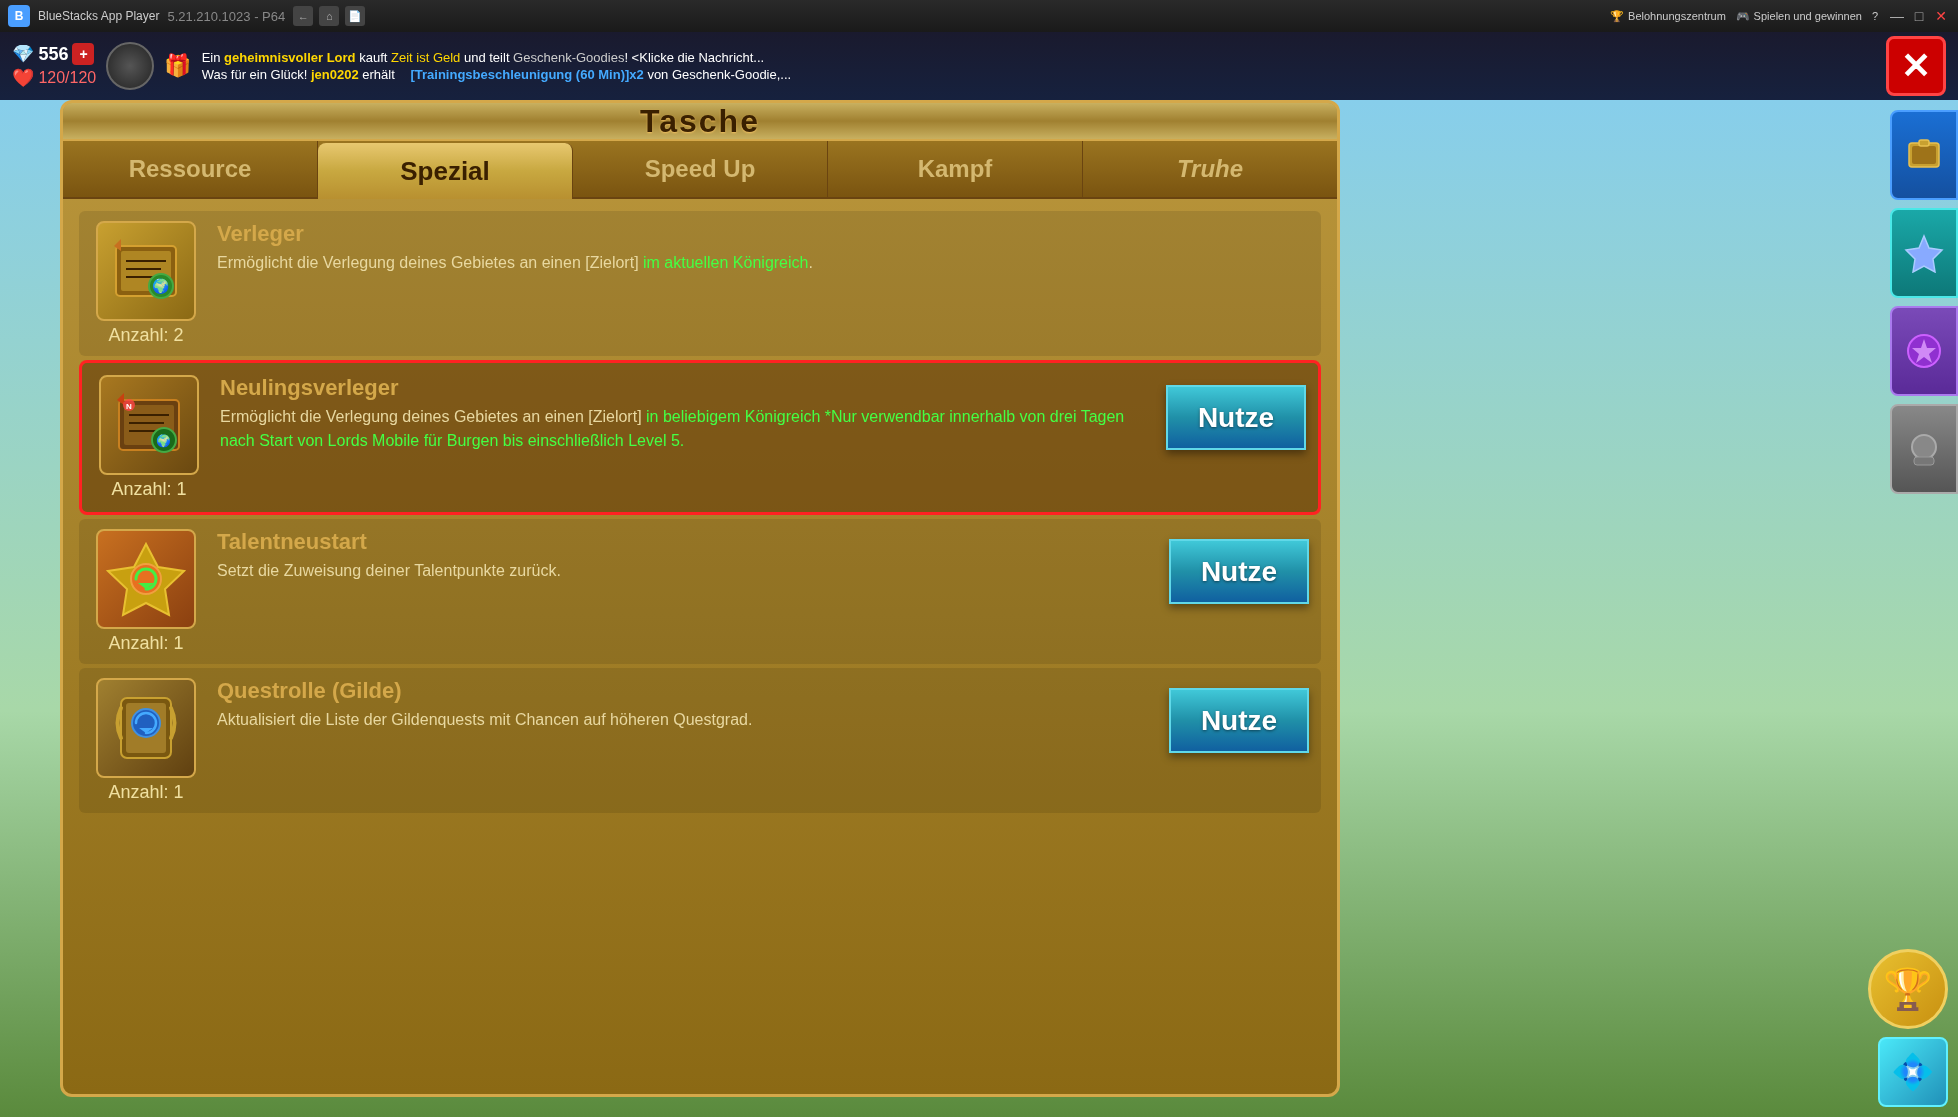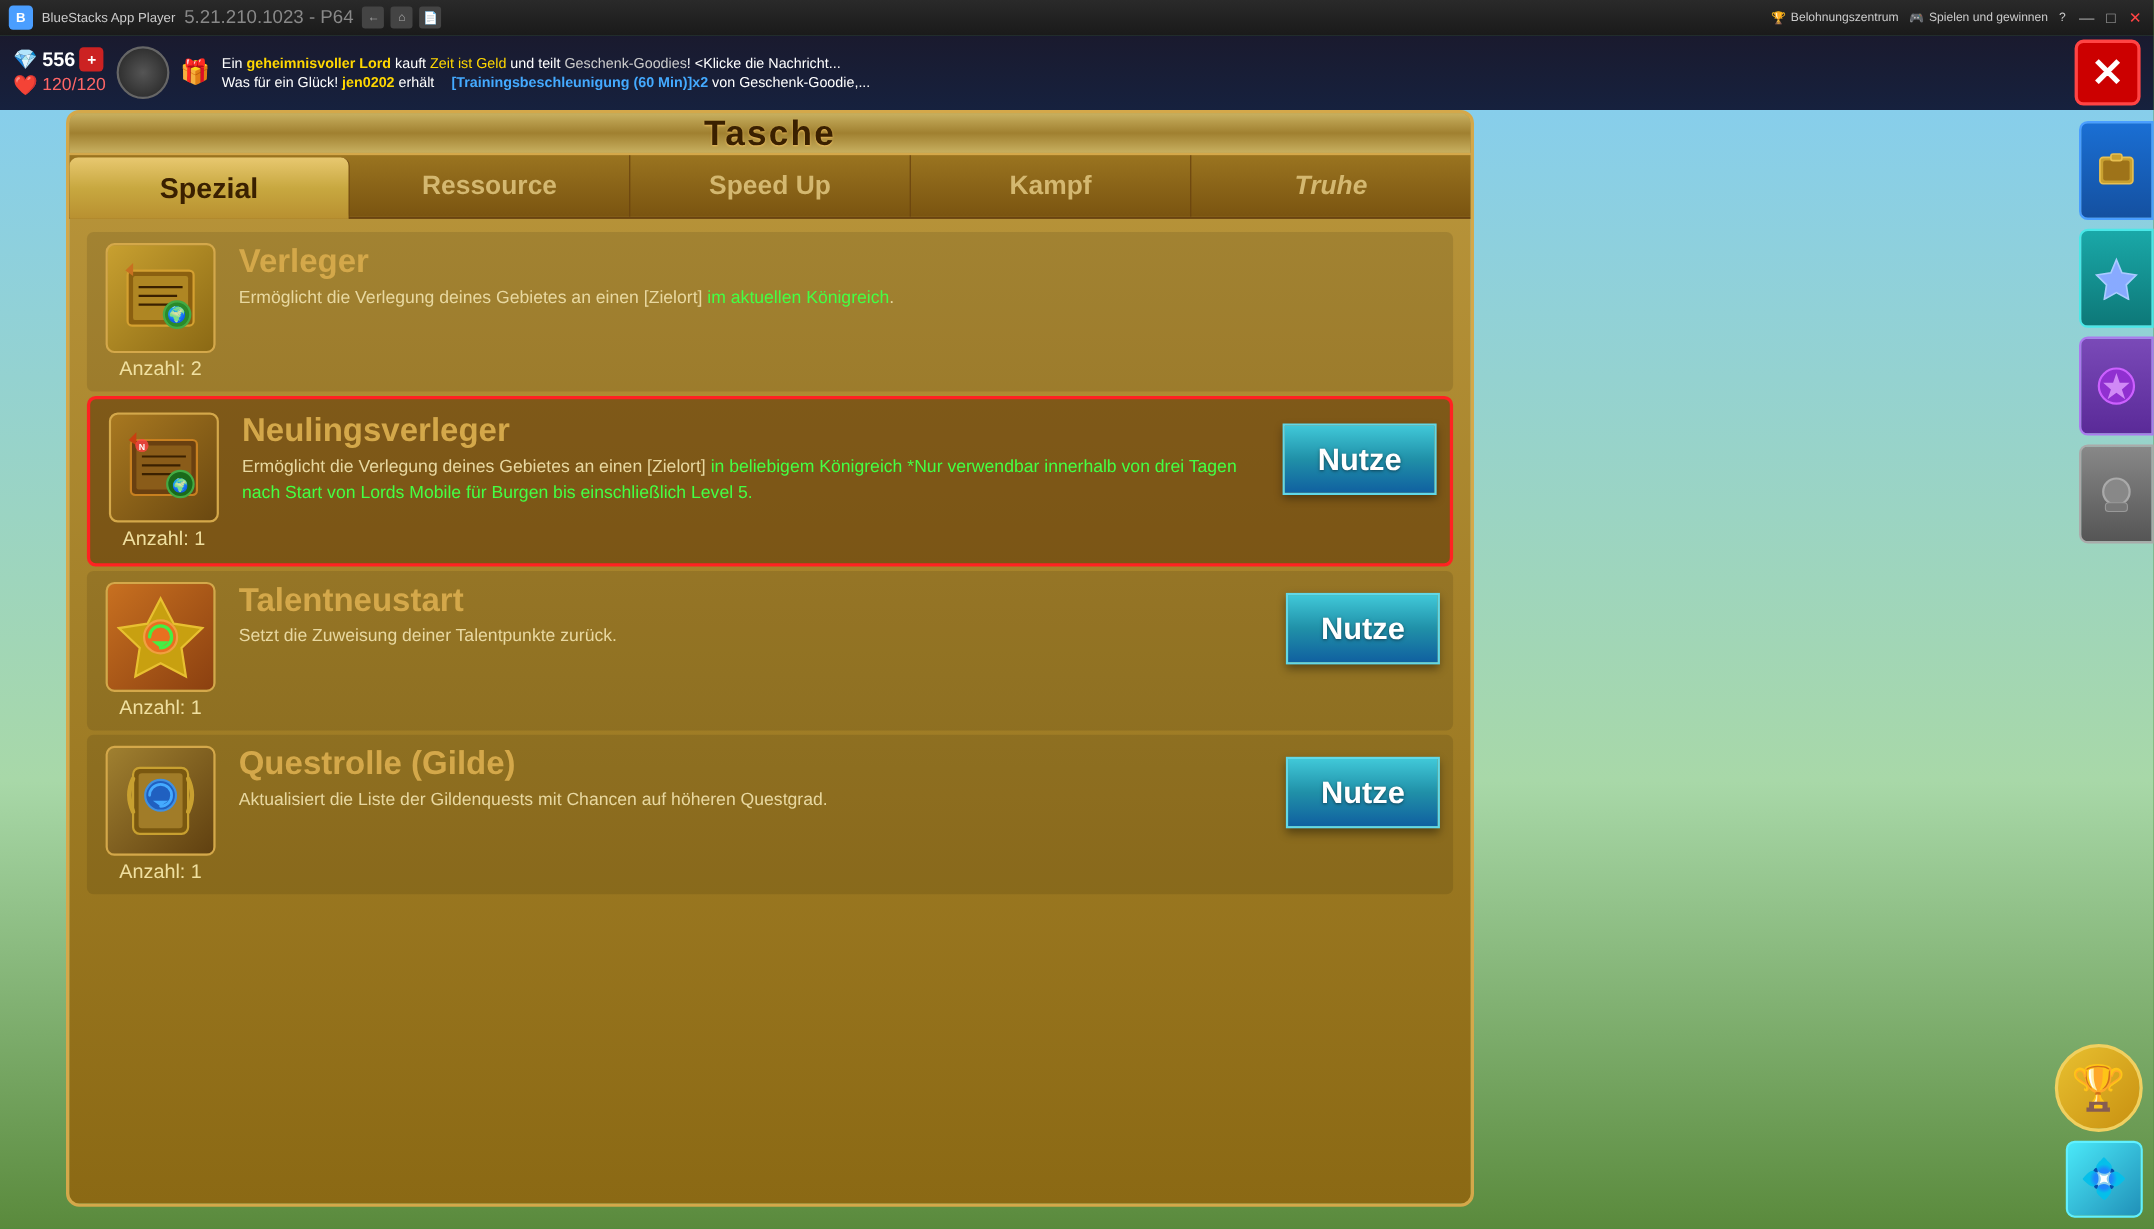--- a/index.html
+++ b/index.html
@@ -290,21 +290,21 @@
     .item-count {
       color: #f0e0a0;
       font-size: 18px;
       margin-top: 4px;
     }
 
     .item-info {
       flex: 1;
     }
     .item-name {
-      font-size: 30px;
+      font-size: 22px;
       font-weight: bold;
       color: #d4a84a;
       margin-bottom: 4px;
     }
     .item-desc {
       font-size: 16px;
       color: #e8d8a0;
       line-height: 1.5;
     }
     .item-desc .green { color: #44ff44; }
@@ -364,21 +364,21 @@
       color: white;
     }
   </style>
 </head>
 <body>
 
 <div class="titlebar">
   <div class="titlebar-left">
     <div class="titlebar-logo">B</div>
     <span class="titlebar-appname">BlueStacks App Player</span>
-    <span class="titlebar-appname" style="color:#888; font-size:17px;">5.21.210.1023 - P64</span>
+    <span class="titlebar-appname" style="color:#888; font-size:13px;">5.21.210.1023 - P64</span>
     <div class="titlebar-nav">
       <div class="titlebar-nav-btn">←</div>
       <div class="titlebar-nav-btn">⌂</div>
       <div class="titlebar-nav-btn">📄</div>
     </div>
   </div>
   <div class="titlebar-right">
     <div class="titlebar-menu-item">
       <span>🏆</span>
       <span>Belohnungszentrum</span>
@@ -427,25 +427,25 @@
   <div class="game-bg"></div>
 
   <div class="panel-container">
 
     <div class="panel-title-bar">
       <div class="panel-title-bg"></div>
       <span class="panel-title-text">Tasche</span>
     </div>
 
     <div class="tabs-bar">
+      <div class="tab">
+        <span>Ressource</span>
+      </div>
       <div class="tab tab-active">
         <span>Spezial</span>
-      </div>
-      <div class="tab">
-        <span>Ressource</span>
       </div>
       <div class="tab">
         <span>Speed Up</span>
       </div>
       <div class="tab">
         <span>Kampf</span>
       </div>
       <div class="tab">
         <span>Truhe</span>
       </div>

